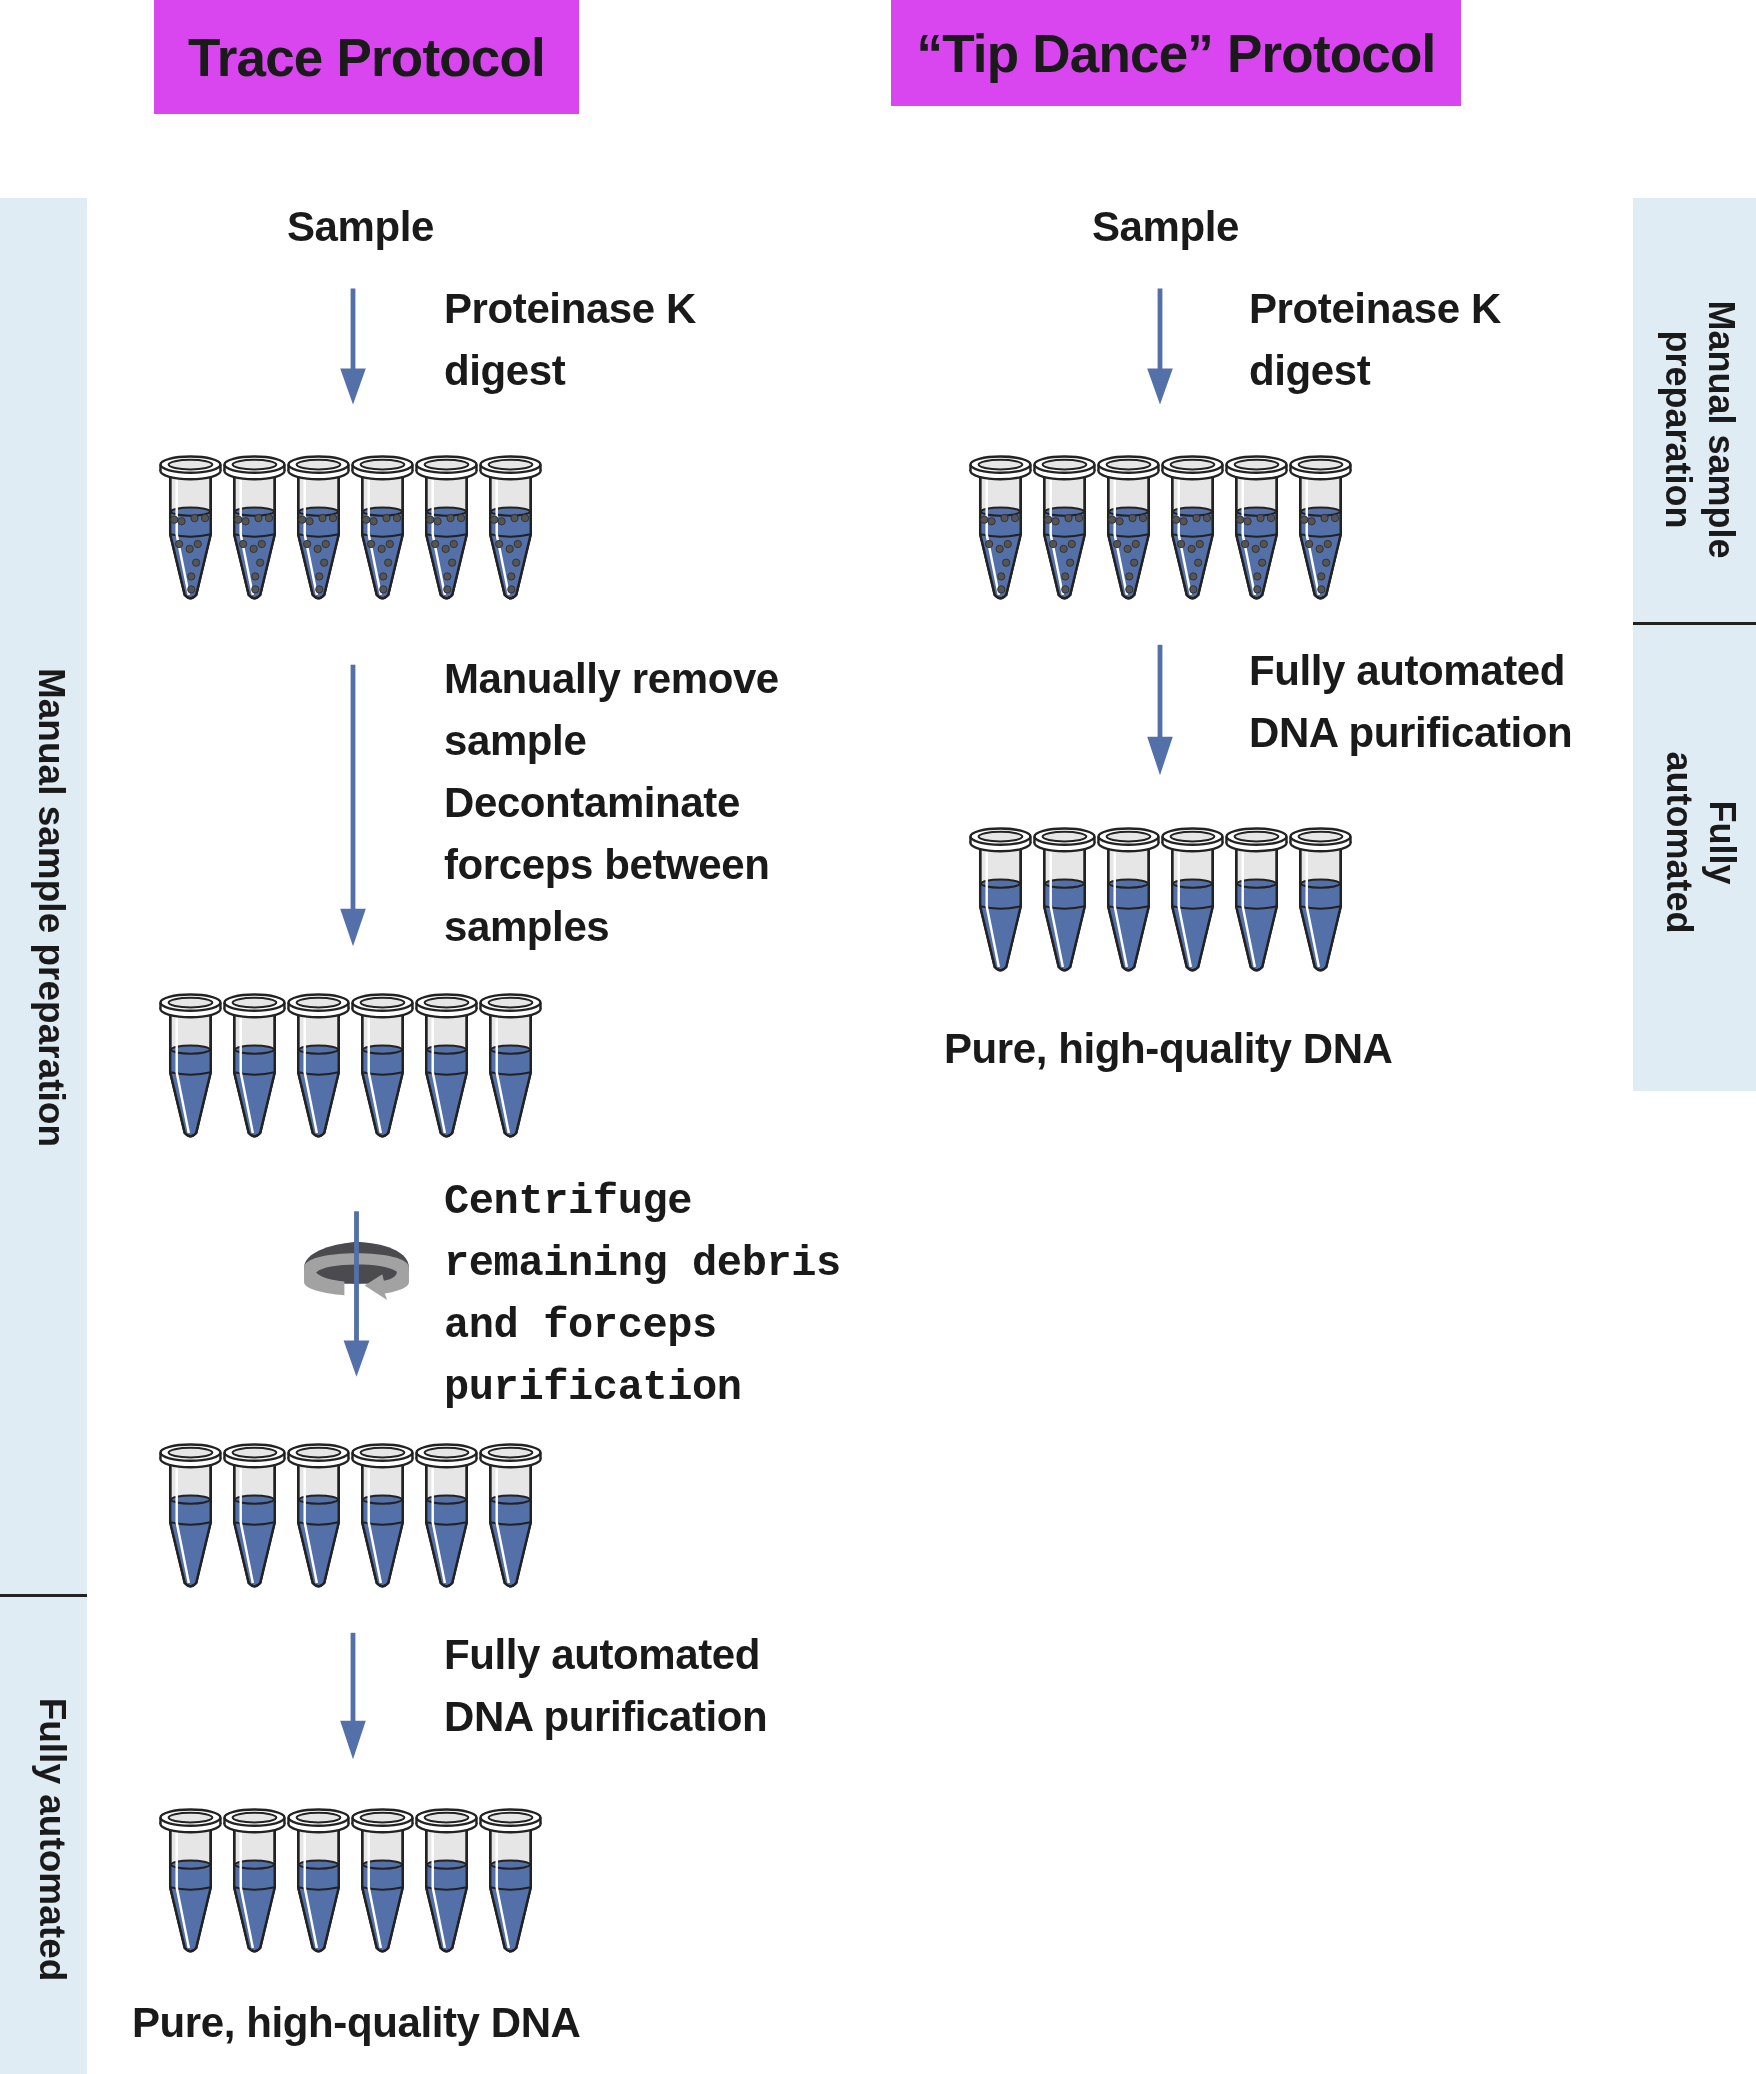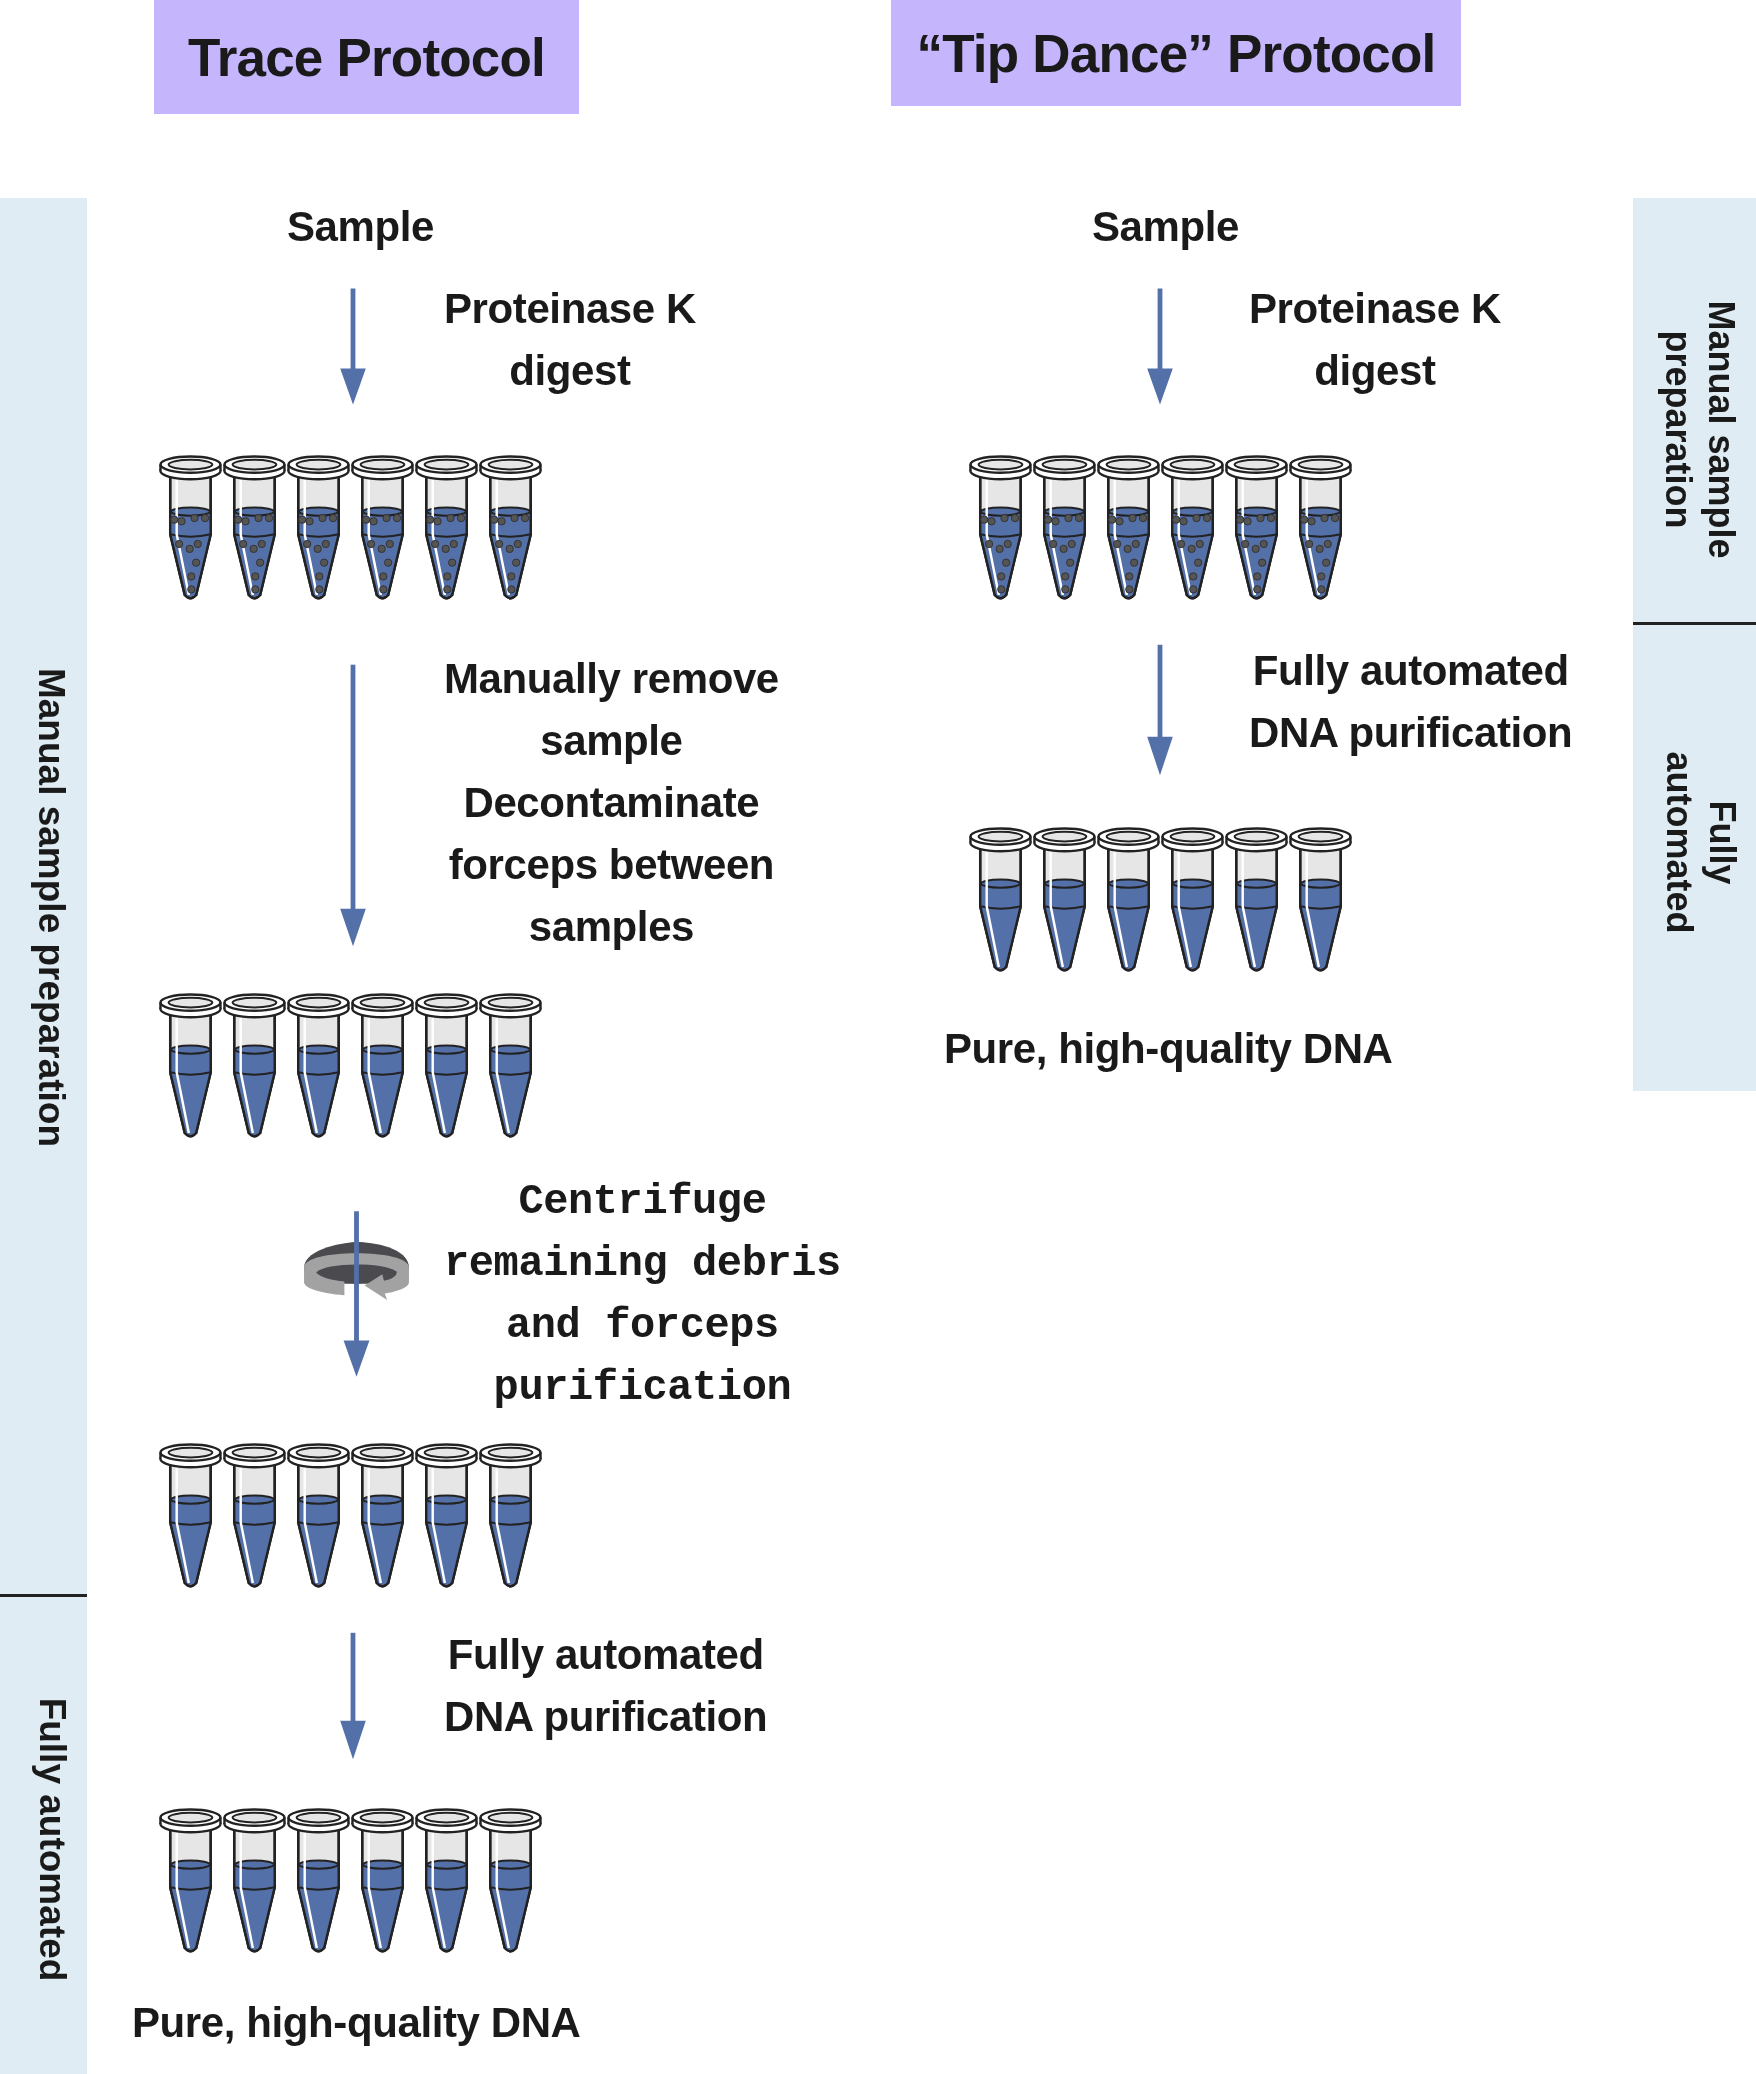--- a/index.html
+++ b/index.html
@@ -1,24 +1,24 @@
 <!DOCTYPE html>
 <html style="font-size:13px"><head>
 <meta charset="utf-8">
 <style>
   html, body { margin:0; padding:0; background:#ffffff; }
   body { width:1756px; height:2074px; position:relative; overflow:hidden;
          font-family:"Liberation Sans", "DejaVu Sans", sans-serif; color:#1a1a1a; }
-  .header-box { position:absolute; background:#c4b5fd; display:flex; align-items:center; justify-content:center; }
+  .header-box { position:absolute; background:#d946ef; display:flex; align-items:center; justify-content:center; }
   .header-title { font-size:53px; font-weight:bold; letter-spacing:-0.8px; white-space:nowrap; }
   .side-band { position:absolute; background:#dfecf3; }
   .side-divider { position:absolute; height:3.2px; background:#222; }
   .vlabel { position:absolute; font-weight:bold; white-space:nowrap; transform-origin:center center;
             display:flex; flex-direction:column; align-items:center; line-height:1.2; }
-  .step-text { position:absolute; font-size:42px; font-weight:bold; line-height:62px; white-space:nowrap; letter-spacing:-0.4px;text-align:center; }
+  .step-text { position:absolute; font-size:42px; font-weight:bold; line-height:62px; white-space:nowrap; letter-spacing:-0.4px; }
   .label { position:absolute; font-size:42px; font-weight:bold; white-space:nowrap; letter-spacing:-0.4px; }
   .arrow { position:absolute; }
   .tube-row { position:absolute; }
 </style>
 </head>
 <body>
 
 <div class="header-box" style="left:154px; top:0; width:425px; height:114px;">
   <span class="header-title">Trace Protocol</span>
 </div>

